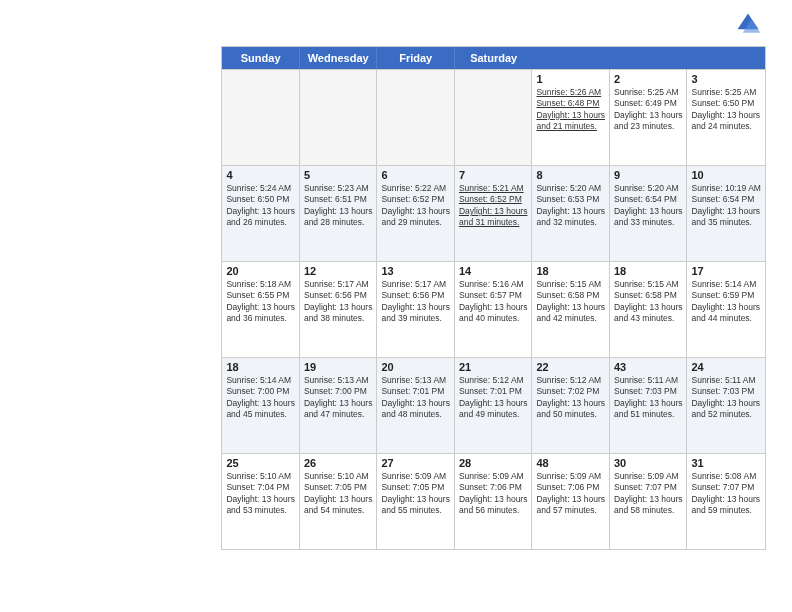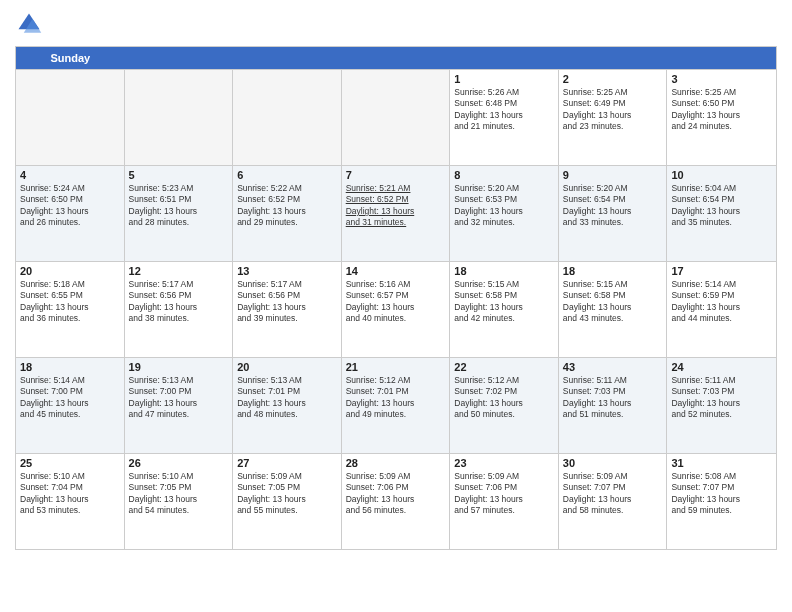--- a/index.html
+++ b/index.html
@@ -6,23 +6,24 @@
     body {
       font-family: Arial, sans-serif;
       background: #fff;
       width: 792px;
       height: 612px;
       overflow: hidden;
     }
     .page {
       width: 792px;
       height: 560px;
-      padding: 10px 15px;
+      padding: 10px 26px;
       display: flex;
       flex-direction: column;
+      align-items: flex-end;
     }
     .header {
       display: flex;
       justify-content: space-between;
       align-items: flex-start;
       margin-bottom: 8px;
     }
     .logo {
       display: flex;
       align-items: center;
@@ -123,30 +124,33 @@
     </div>
     <div class="title-block">
       <div class="month-title"></div>
       <div class="subtitle"></div>
     </div>
   </div>
 
   <div class="calendar">
     <div class="cal-header">
     <div class="cal-header-cell">Sunday</div>
+        <div class="cal-header-cell">Wednesday</div>
+        <div class="cal-header-cell">Friday</div>
+        <div class="cal-header-cell">Saturday</div>
       </div>
     <div class="cal-body">
     <div class="cal-row">
           <div class="cal-cell empty"></div>
           <div class="cal-cell empty"></div>
           <div class="cal-cell empty"></div>
           <div class="cal-cell empty"></div>
           <div class="cal-cell">
             <span class="day-num">1</span>
-            <div class="cell-text" style="white-space: pre-line;">Sunrise: 5:26 AM
+            <div class="cell-text" style="white-space: pre-line; text-decoration: underline;">Sunrise: 5:26 AM
 Sunset: 6:48 PM
 Daylight: 13 hours
 and 21 minutes.</div>
           </div>
           <div class="cal-cell">
             <span class="day-num">2</span>
             <div class="cell-text" style="white-space: pre-line;">Sunrise: 5:25 AM
 Sunset: 6:49 PM
 Daylight: 13 hours
 and 23 minutes.</div>
@@ -197,21 +201,21 @@
           </div>
           <div class="cal-cell alt-row">
             <span class="day-num">9</span>
             <div class="cell-text" style="white-space: pre-line;">Sunrise: 5:20 AM
 Sunset: 6:54 PM
 Daylight: 13 hours
 and 33 minutes.</div>
           </div>
           <div class="cal-cell alt-row">
             <span class="day-num">10</span>
-            <div class="cell-text" style="white-space: pre-line;">Sunrise: 5:04 AM
+            <div class="cell-text" style="white-space: pre-line;">Sunrise: 10:19 AM
 Sunset: 6:54 PM
 Daylight: 13 hours
 and 35 minutes.</div>
           </div>
         </div>
         <div class="cal-row">
           <div class="cal-cell">
             <span class="day-num">20</span>
             <div class="cell-text" style="white-space: pre-line;">Sunrise: 5:18 AM
 Sunset: 6:55 PM
@@ -335,21 +339,21 @@
 and 55 minutes.</div>
           </div>
           <div class="cal-cell">
             <span class="day-num">28</span>
             <div class="cell-text" style="white-space: pre-line;">Sunrise: 5:09 AM
 Sunset: 7:06 PM
 Daylight: 13 hours
 and 56 minutes.</div>
           </div>
           <div class="cal-cell">
-            <span class="day-num">23</span>
+            <span class="day-num">48</span>
             <div class="cell-text" style="white-space: pre-line;">Sunrise: 5:09 AM
 Sunset: 7:06 PM
 Daylight: 13 hours
 and 57 minutes.</div>
           </div>
           <div class="cal-cell">
             <span class="day-num">30</span>
             <div class="cell-text" style="white-space: pre-line;">Sunrise: 5:09 AM
 Sunset: 7:07 PM
 Daylight: 13 hours

